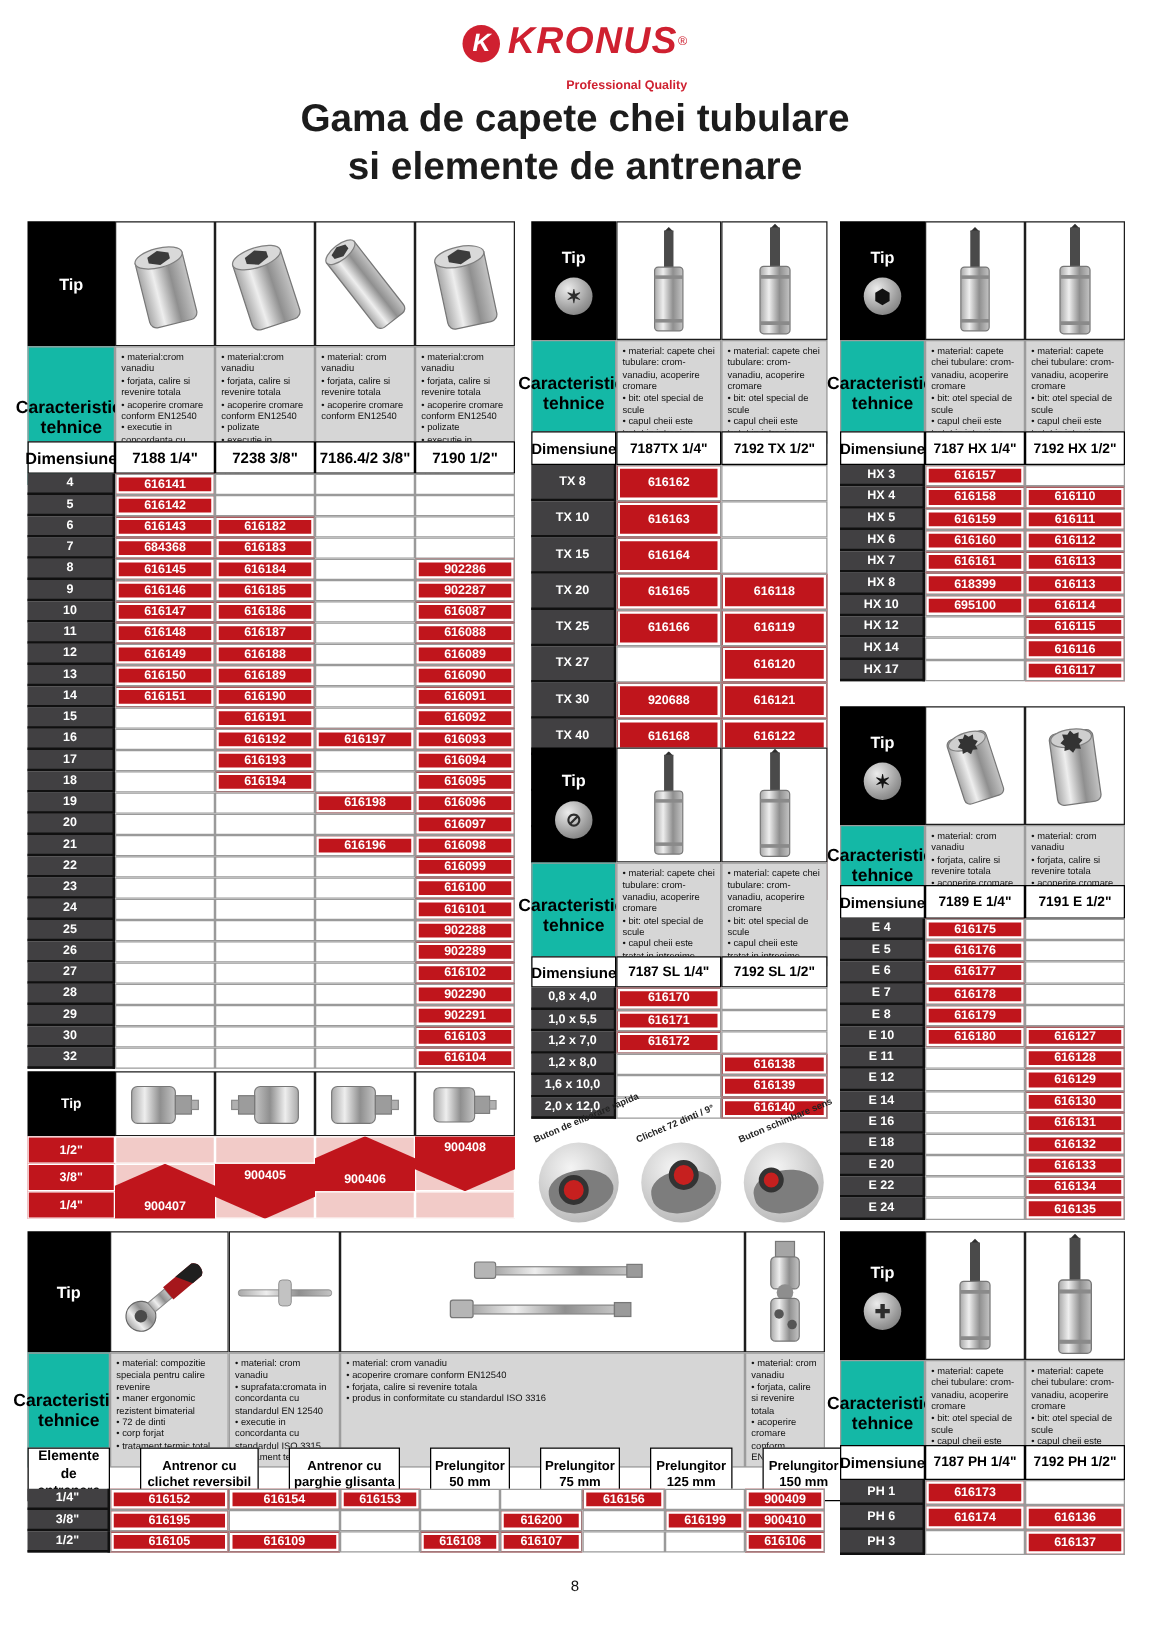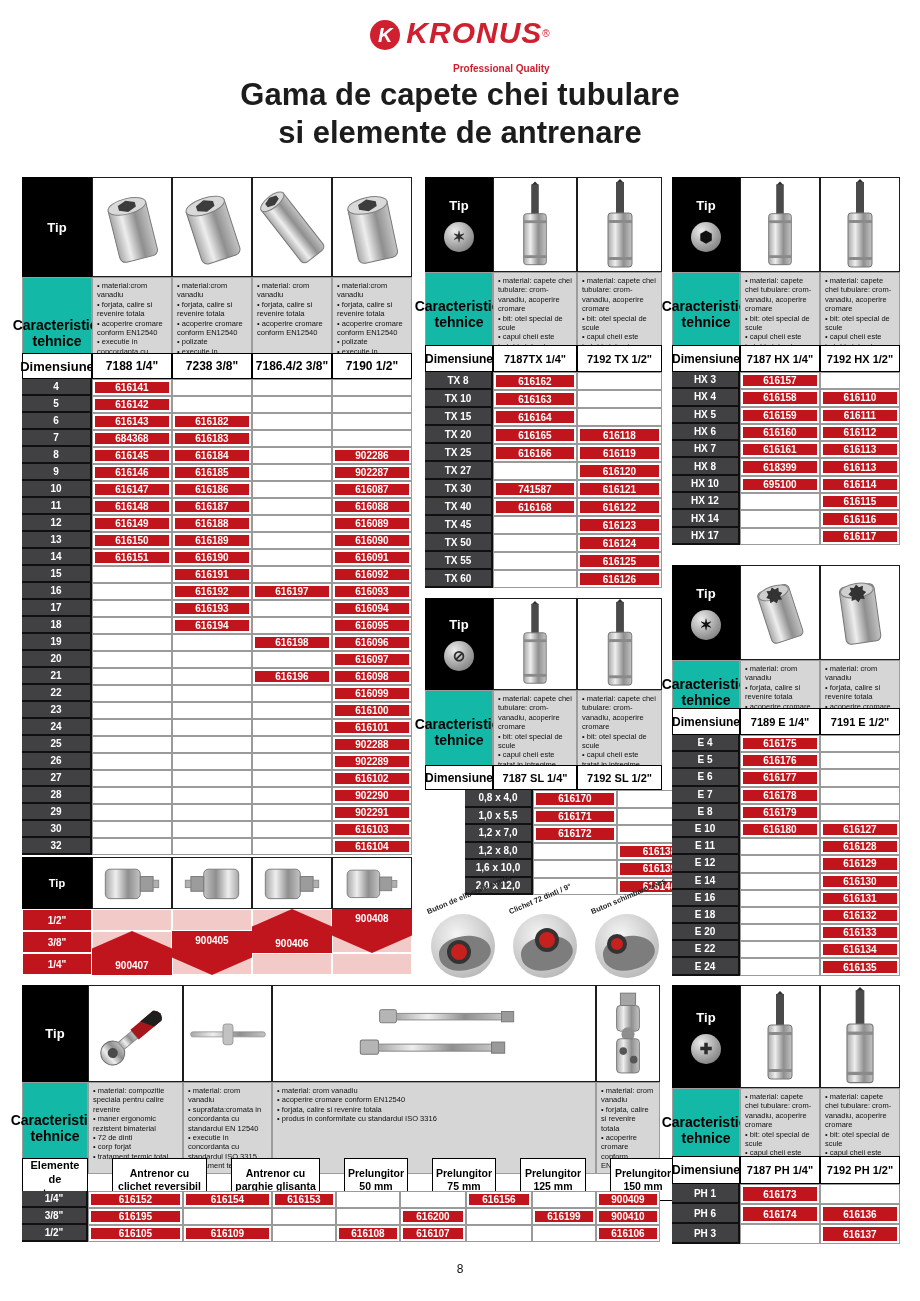--- a/index.html
+++ b/index.html
@@ -34,23 +34,23 @@
   #sockets .dimlabel { font-size:13px; } #sockets .dimcol { font-size:12px; }
   .sizecell { background:#414042; color:#fff; font-weight:bold; font-size:10px; display:flex;
               align-items:center; justify-content:center; border-bottom:2px solid #101010;
               border-right:2px solid #101010; }
   .codecell { background:#fff; border:1px solid #9a9a9a; color:#fff; font-weight:bold; font-size:10px;
               display:flex; align-items:center; justify-content:center; }
   .codecell.filled { background:#c0151c; box-shadow:inset 0 0 0 2px #fff; }
 
   
   #sockets .imgrow{height:100px;} #sockets .charsrow{height:76px;} #sockets .dimrow{height:26px;} #sockets .datarow{height:17px;}
-  #tx .imgrow{height:95px;}  #tx .charsrow{height:73px;}  #tx .dimrow{height:27px;}  #tx .datarow{height:18px;}
+  #tx .imgrow{height:95px;}  #tx .charsrow{height:73px;}  #tx .dimrow{height:27px;}  #tx .datarow{height:29px;}
   #hx .imgrow{height:95px;}  #hx .charsrow{height:73px;}  #hx .dimrow{height:27px;}  #hx .datarow{height:17.3px;}
-  #sl .imgrow{height:92px;}  #sl .charsrow{height:75px;}  #sl .dimrow{height:25px;}  #sl .datarow{height:17.5px;margin-left:40px;}
+  #sl .imgrow{height:92px;}  #sl .charsrow{height:75px;}  #sl .dimrow{height:25px;}  #sl .datarow{height:17.5px;}
   #e  .imgrow{height:95px;}  #e  .charsrow{height:48px;}  #e  .dimrow{height:27px;}  #e  .datarow{height:17.2px;}
   #ph .imgrow{height:103px;} #ph .charsrow{height:68px;}  #ph .dimrow{height:28px;}  #ph .datarow{height:20px;}
   #drive .imgrow{height:97px;} #drive .charsrow{height:76px;} #drive .headrow{height:33px;gap:24px;} #drive .datarow{height:17px;}
   #adapter .imgrow{height:52px;} #adapter .datarow{height:22px;}
 
   
   .logo { position:absolute; top:18px; left:0; right:0; display:flex; justify-content:center; }
   .logo-inner { display:flex; align-items:flex-start; gap:6px; }
   .logo-emblem { width:30px; height:30px; border-radius:50%; background:#cf2030; color:#fff;
                  font-weight:bold; font-style:italic; font-size:20px; display:flex; align-items:center;
@@ -531,21 +531,21 @@
       </div>
 
       <div class="row datarow">
         <div class="sizecell">TX 27</div>
         <div class="codecell"></div>
         <div class="codecell filled">616120</div>
       </div>
 
       <div class="row datarow">
         <div class="sizecell">TX 30</div>
-        <div class="codecell filled">741587</div>
+        <div class="codecell filled">920688</div>
         <div class="codecell filled">616121</div>
       </div>
 
       <div class="row datarow">
         <div class="sizecell">TX 40</div>
         <div class="codecell filled">616168</div>
         <div class="codecell filled">616122</div>
       </div>
 
       <div class="row datarow">

